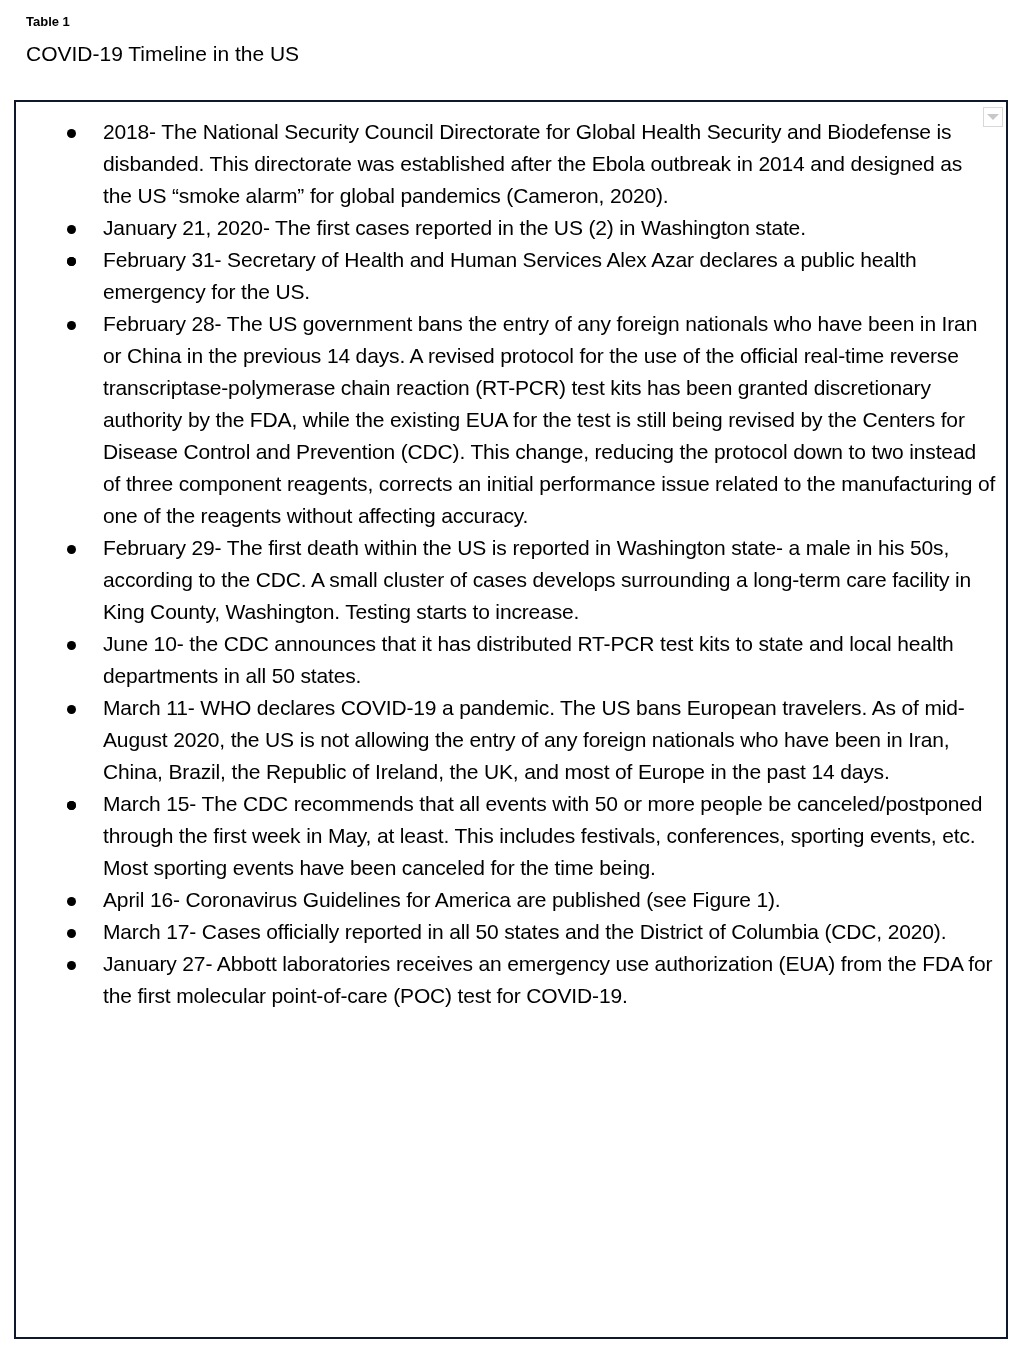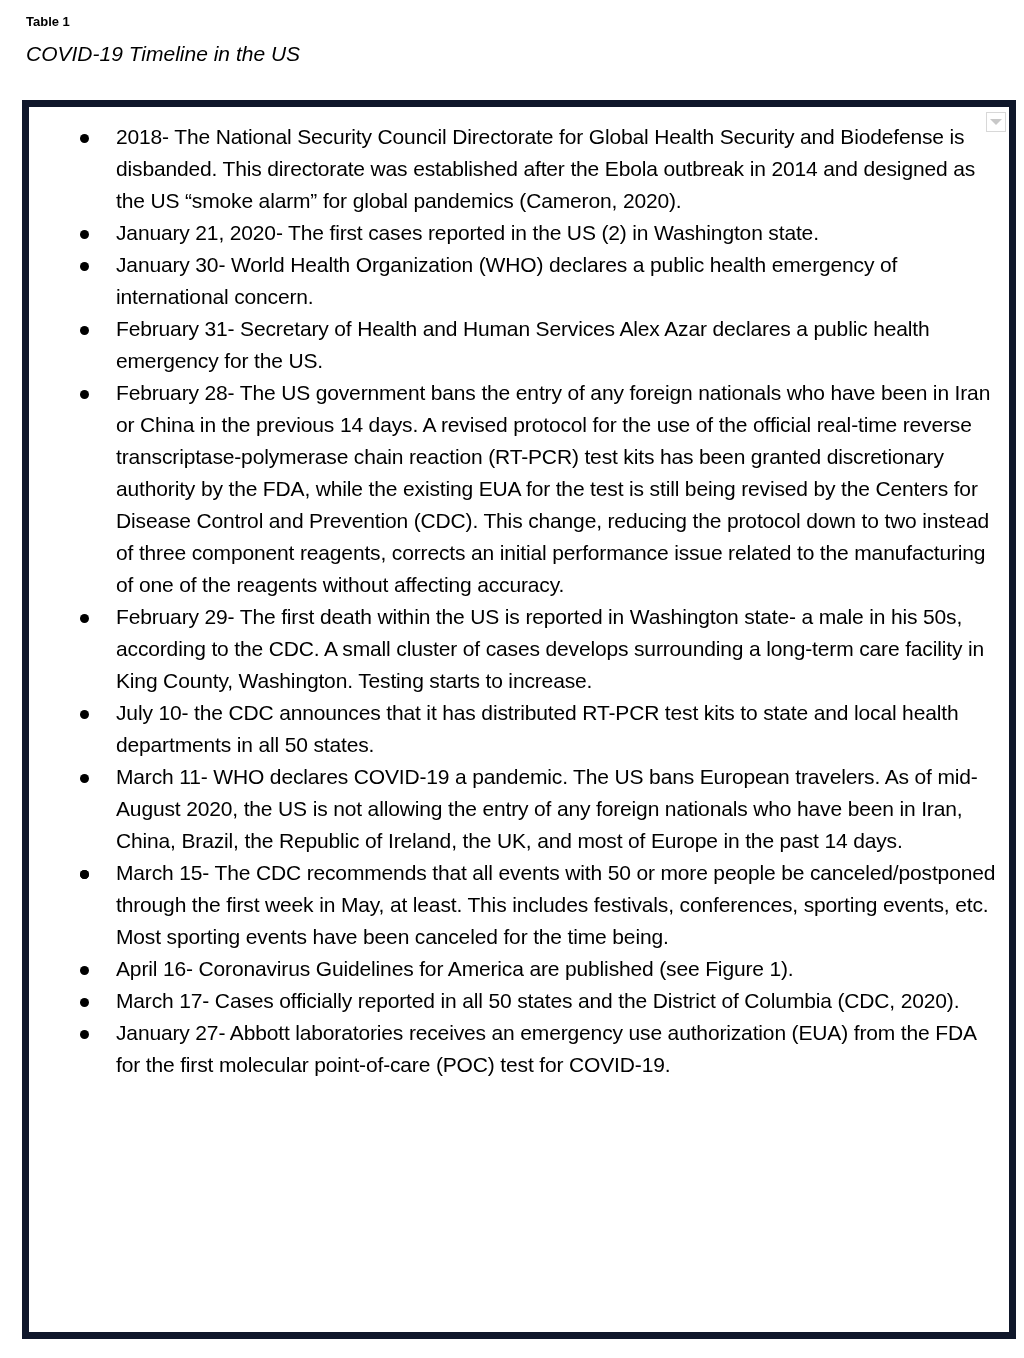--- a/index.html
+++ b/index.html
@@ -21,30 +21,29 @@
       top: 8px;
       font-size: 13px;
       font-weight: bold;
       line-height: 28px;
     }
     .table-caption {
       position: absolute;
       left: 26px;
       top: 40px;
       font-size: 21px;
-      font-style: italic;
       line-height: 28px;
     }
     .table-box {
       position: absolute;
-      left: 22px;
+      left: 14px;
       top: 100px;
       width: 994px;
       height: 1239px;
-      border: 7px solid #0f172a;
+      border: 2px solid #0f172a;
       box-sizing: border-box;
       overflow: hidden;
     }
     .dropdown-toggle {
       position: absolute;
       right: 3px;
       top: 5px;
       width: 20px;
       height: 20px;
       border: 1px solid #d8d8d8;
@@ -94,25 +93,25 @@
 <div class="table-label">Table 1</div>
 <div class="table-caption">COVID-19 Timeline in the US</div>
 
 <div class="table-box">
   <div class="dropdown-toggle">
     <span class="tri"></span>
   </div>
   <ul class="timeline">
     <li><span class="bullet"></span><span>2018- The National Security Council Directorate for Global Health Security and Biodefense is disbanded. This directorate was established after the Ebola outbreak in 2014 and designed as the US “smoke alarm” for global pandemics (Cameron, 2020).</span></li>
     <li><span class="bullet"></span><span>January 21, 2020- The first cases reported in the US (2) in Washington state.</span></li>
-    <li><span class="bullet"></span><span>January 30- World Health Organization (WHO) declares a public health emergency of international concern.</span></li>
+    <li><span class="bullet"></span></li>
     <li><span class="bullet"></span><span>February 31- Secretary of Health and Human Services Alex Azar declares a public health emergency for the US.</span></li>
     <li><span class="bullet"></span><span>February 28- The US government bans the entry of any foreign nationals who have been in Iran or China in the previous 14 days. A revised protocol for the use of the official real-time reverse transcriptase-polymerase chain reaction (RT-PCR) test kits has been granted discretionary authority by the FDA, while the existing EUA for the test is still being revised by the Centers for Disease Control and Prevention (CDC). This change, reducing the protocol down to two instead of three component reagents, corrects an initial performance issue related to the manufacturing of one of the reagents without affecting accuracy.</span></li>
     <li><span class="bullet"></span><span>February 29- The first death within the US is reported in Washington state- a male in his 50s, according to the CDC. A small cluster of cases develops surrounding a long-term care facility in King County, Washington. Testing starts to increase.</span></li>
-    <li><span class="bullet"></span><span>July 10- the CDC announces that it has distributed RT-PCR test kits to state and local health departments in all 50 states.</span></li>
+    <li><span class="bullet"></span><span>June 10- the CDC announces that it has distributed RT-PCR test kits to state and local health departments in all 50 states.</span></li>
     <li><span class="bullet"></span><span>March 11- WHO declares COVID-19 a pandemic. The US bans European travelers. As of mid-August 2020, the US is not allowing the entry of any foreign nationals who have been in Iran, China, Brazil, the Republic of Ireland, the UK, and most of Europe in the past 14 days.</span></li>
     <li><span class="bullet"></span></li>
     <li><span class="bullet"></span><span>March 15- The CDC recommends that all events with 50 or more people be canceled/postponed through the first week in May, at least. This includes festivals, conferences, sporting events, etc. Most sporting events have been canceled for the time being.</span></li>
     <li><span class="bullet"></span><span>April 16- Coronavirus Guidelines for America are published (see Figure 1).</span></li>
     <li><span class="bullet"></span><span>March 17- Cases officially reported in all 50 states and the District of Columbia (CDC, 2020).</span></li>
     <li><span class="bullet"></span><span>January 27- Abbott laboratories receives an emergency use authorization (EUA) from the FDA for the first molecular point-of-care (POC) test for COVID-19.</span></li>
   </ul>
 </div>
 
 </body></html>

